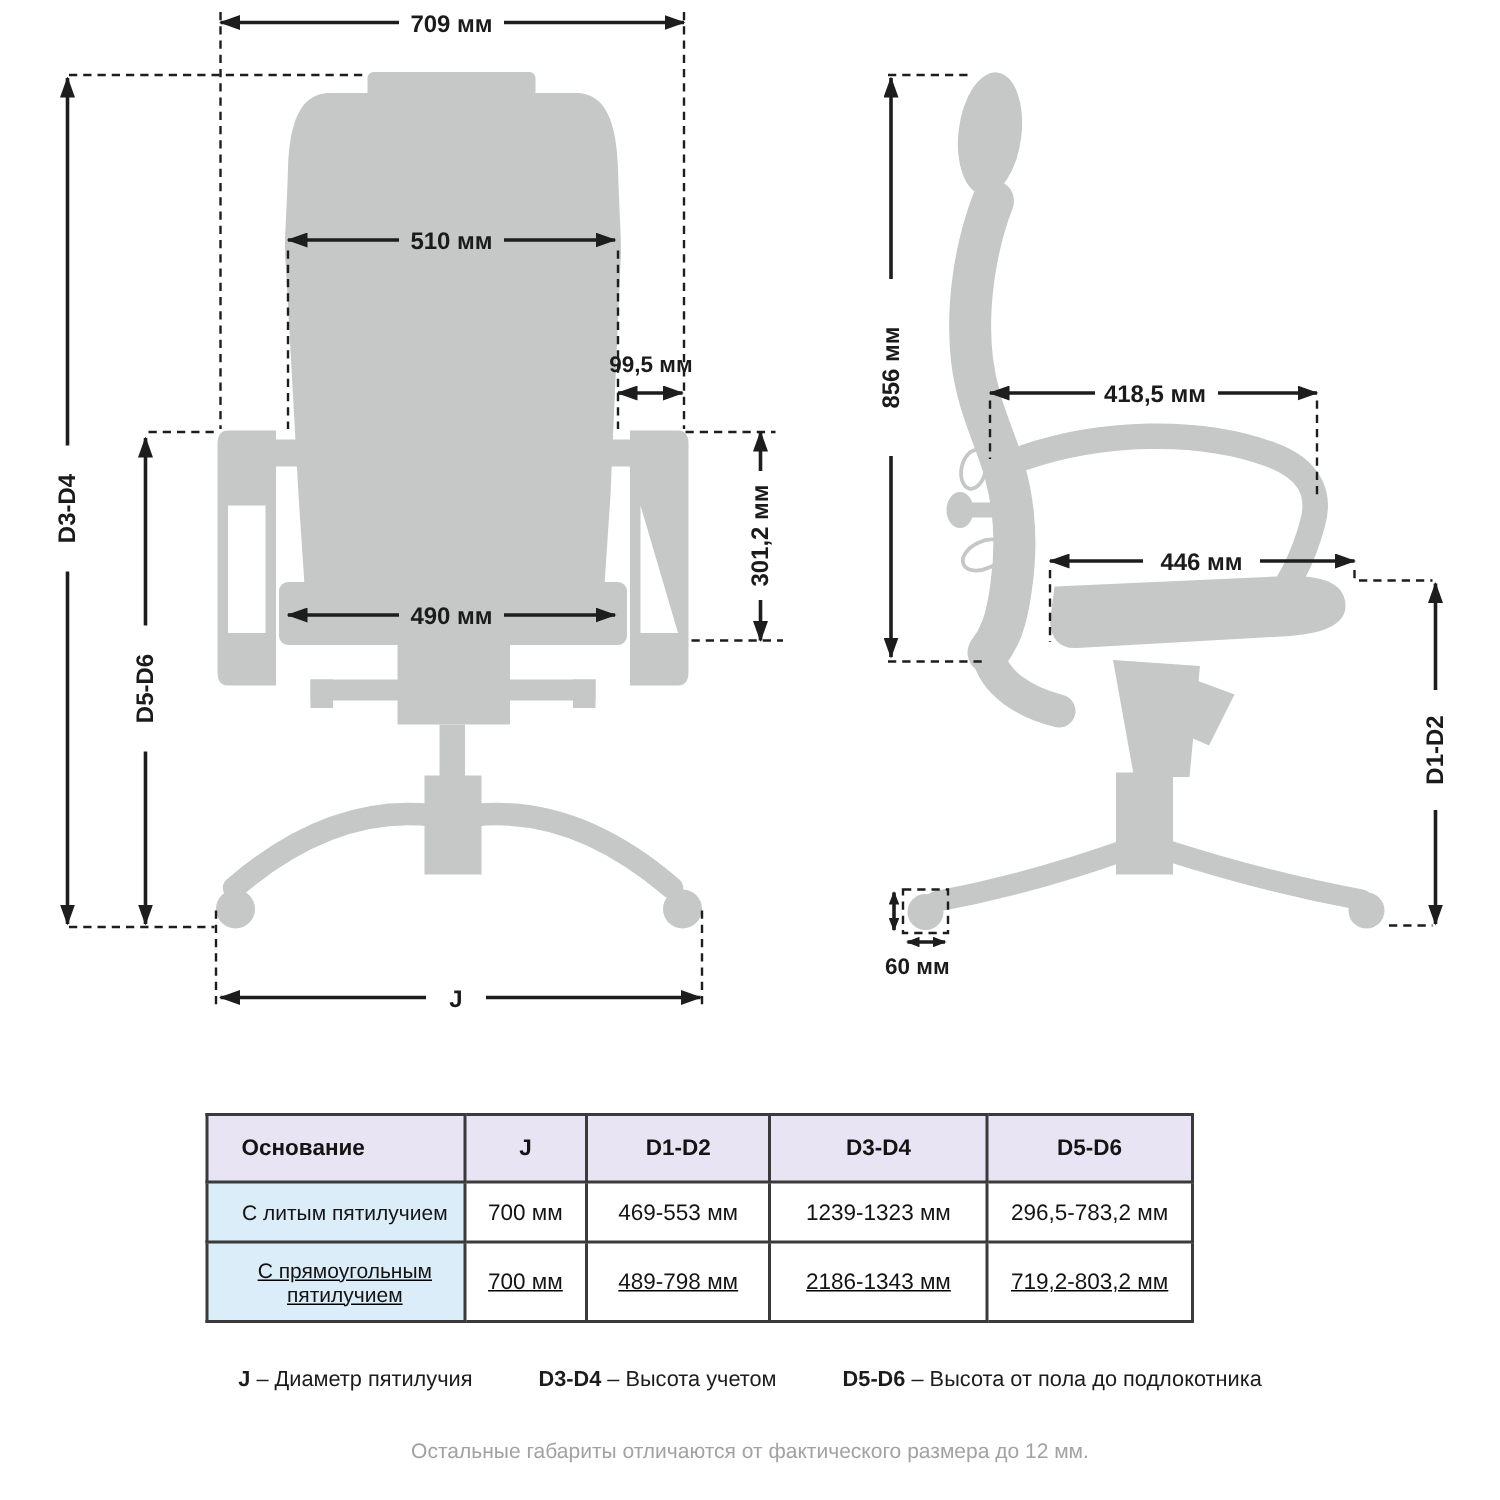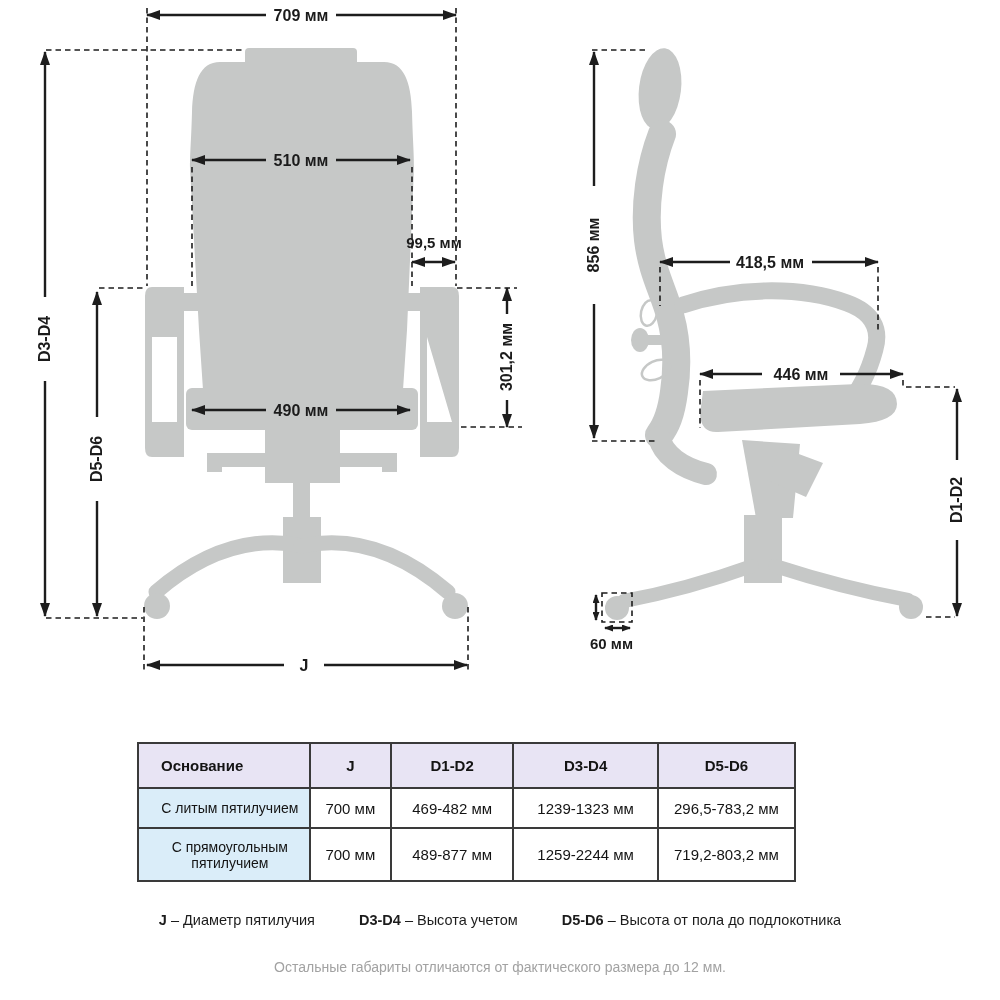--- a/index.html
+++ b/index.html
@@ -205,29 +205,29 @@
         <tr style="height:45px;">
       <th class="first">Основание</th>
       <th>J</th>
       <th>D1-D2</th>
       <th>D3-D4</th>
       <th>D5-D6</th>
     </tr>
     <tr style="height:40px;">
       <td class="rowlabel">С литым пятилучием</td>
       <td>700 мм</td>
-      <td>469-482 мм</td>
+      <td>469-553 мм</td>
       <td>1239-1323 мм</td>
       <td>296,5-783,2 мм</td>
     </tr>
-    <tr style="height:53px;">
+    <tr style="height:53px;text-decoration:underline;">
       <td class="rowlabel">С прямоугольным пятилучием</td>
       <td>700 мм</td>
-      <td>489-877 мм</td>
-      <td>1259-2244 мм</td>
+      <td>489-798 мм</td>
+      <td>2186-1343 мм</td>
       <td>719,2-803,2 мм</td>
     </tr>
   </tbody>
     </table>
 
   <div class="legend">
     <span><b>J</b> <span>– Диаметр пятилучия</span></span>
     <span><b>D3-D4</b> <span>– Высота учетом</span></span>
     <span><b>D5-D6</b> <span>– Высота от пола до подлокотника</span></span>
   </div>

